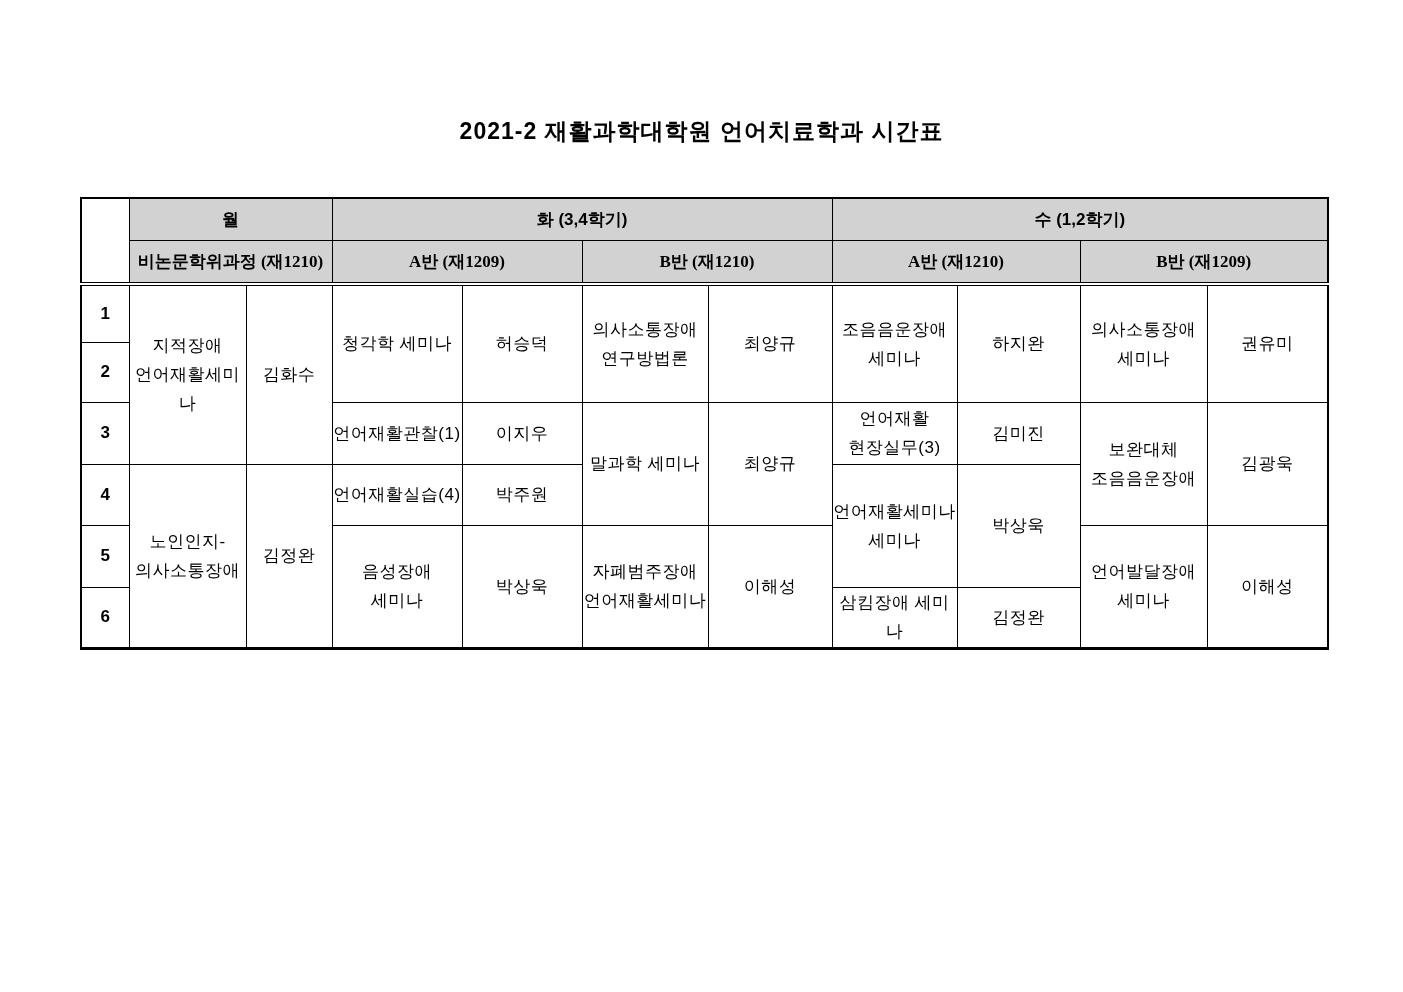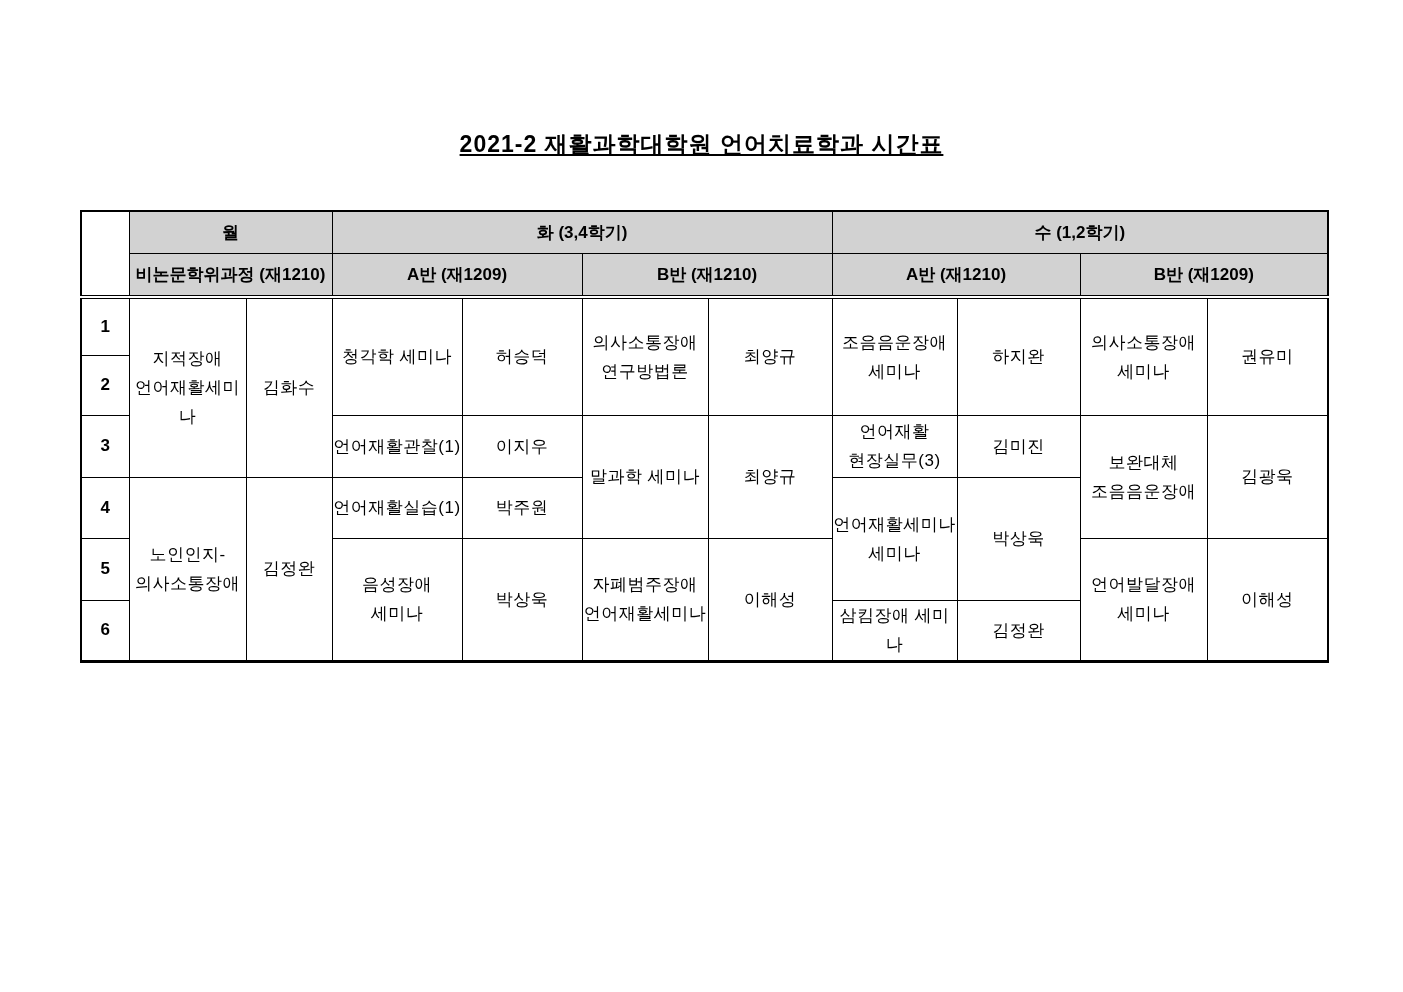--- a/index.html
+++ b/index.html
@@ -9,28 +9,27 @@
     font-family: "Liberation Sans", "DejaVu Sans", sans-serif;
     color: var(--text, #000000);
   }
   .page {
     position: relative;
     width: 1403px; height: 992px;
     background: var(--page-bg, #ffffff);
     overflow: hidden;
   }
   .doc-title {
-    margin: 13px;
+    margin: 0;
     padding-top: 116px;
     text-align: center;
     font-size: 23px;
     font-weight: bold;
     letter-spacing: 1px;
     line-height: 30px;
-    text-decoration: underline;
   }
   table.timetable {
     border-collapse: collapse;
     table-layout: fixed;
     width: 1247px;
     margin: 51px 0 0 80px;
     border: 2px solid var(--border, #000000);
     border-bottom-width: 3px;
   }
   .timetable th, .timetable td {
@@ -41,21 +40,21 @@
     overflow: hidden;
   }
   .timetable thead th {
     background: var(--header-bg, #d2d2d2);
     font-weight: bold;
     font-size: 17px;
   }
   .timetable thead tr.day-row    { height: 42px; }
   .timetable thead tr.section-row{ height: 44px; }
   .timetable thead tr.section-row th,
-  .timetable th.corner { border-bottom: 4px double var(--border, #000000); }
+  .timetable th.corner { border-bottom: 4px double var(--border, #000000); font-family: Liberation Serif, serif; }
   .timetable th.corner { background: var(--page-bg, #ffffff); }
   .timetable tbody tr:nth-child(1) { height: 58px; }
   .timetable tbody tr:nth-child(2) { height: 60px; }
   .timetable tbody tr:nth-child(3) { height: 62px; }
   .timetable tbody tr:nth-child(4) { height: 61px; }
   .timetable tbody tr:nth-child(5) { height: 62px; }
   .timetable tbody tr:nth-child(6) { height: 61px; }
   td.period {
     font-weight: bold;
     font-size: 17px;
@@ -140,21 +139,21 @@
         <td class="subject" rowspan="2">보완대체
 조음음운장애</td>
         <td class="prof" rowspan="2">김광욱</td>
       </tr>
 
       <tr>
         <td class="period">4</td>
         <td class="subject" rowspan="3">노인인지-
 의사소통장애</td>
         <td class="prof" rowspan="3">김정완</td>
-        <td class="subject">언어재활실습(1)</td>
+        <td class="subject">언어재활실습(4)</td>
         <td class="prof">박주원</td>
         <td class="subject" rowspan="2">언어재활세미나
 세미나</td>
         <td class="prof" rowspan="2">박상욱</td>
       </tr>
 
       <tr>
         <td class="period">5</td>
         <td class="subject" rowspan="2">음성장애
 세미나</td>

